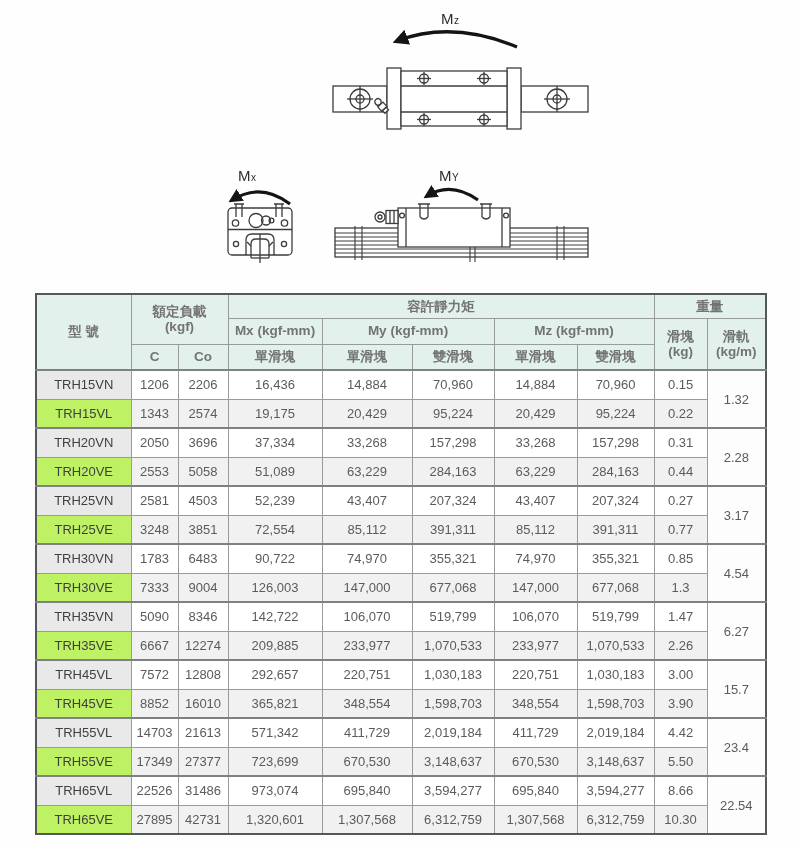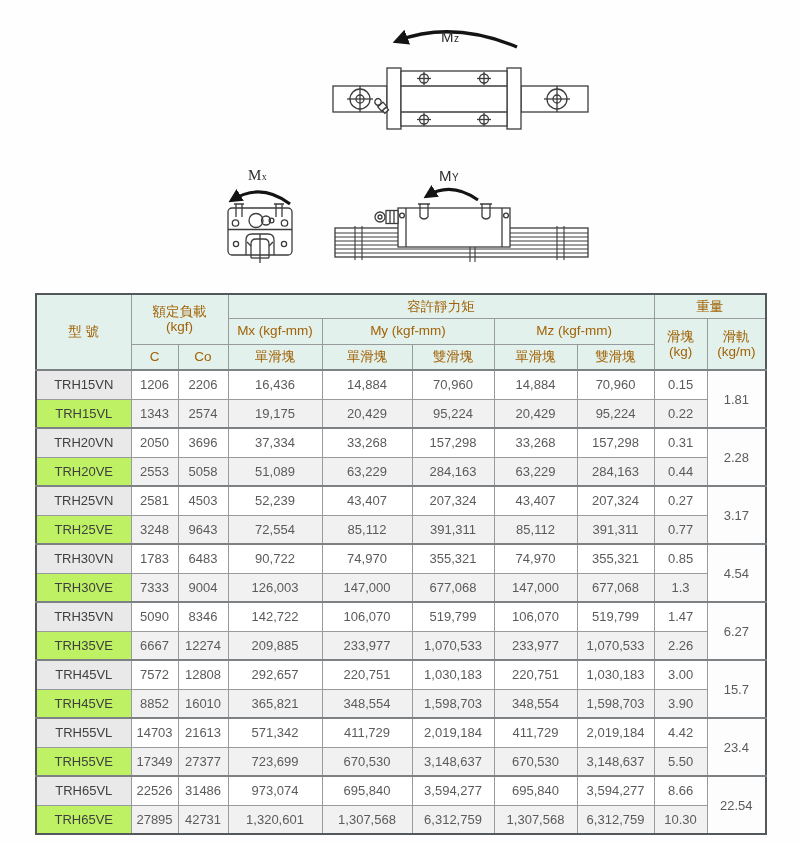--- a/index.html
+++ b/index.html
@@ -6,21 +6,21 @@
   .page{position:relative;width:800px;height:842px;background:#fefefe;
         font-family:"Liberation Sans","DejaVu Sans",sans-serif;overflow:hidden;}
   .diagrams{position:absolute;left:0;top:0;}
   .mlabel{position:absolute;color:#2d2d2d;font-size:15px;font-weight:500;letter-spacing:.5px;}
   .mlabel .msub{font-size:10px;font-weight:500;}
 
   .spec-table{position:absolute;left:35px;top:293px;width:730px;
               border-collapse:collapse;table-layout:fixed;border:2px solid #55585a;}
   .spec-table th,.spec-table td{border:1px solid #989b9e;text-align:center;
               vertical-align:middle;padding:0;overflow:hidden;white-space:nowrap;}
-  .spec-table thead th{background:#e2f1eb;color:#a16207;font-weight:400;
+  .spec-table thead th{background:#e2f1eb;color:#737373;font-weight:700;
               font-size:13.5px;line-height:1.12;}
   .spec-table thead{border-bottom:2px solid #55585a;}
   .hrow-a{height:24px;} .hrow-b{height:26px;} .hrow-c{height:26px;}
   .big{font-size:14px;}
   .spec-table tbody tr{height:29px;}
   .spec-table tbody td{font-size:13px;color:#5b5b5b;background:#fff;}
   .spec-table td.model{background:#e9e9e9;color:#3f3f3f;}
   .spec-table tr.alt td{background:#f1f1f1;border-top:1px solid #c7c9cb;}
   .spec-table tr.alt td.model{background:#bef264;}
   .spec-table tr.group-start td{border-top:2px solid #7d8184;}
@@ -112,24 +112,24 @@
       <g>
         <circle cx="380" cy="217" r="5" fill="#fff"></circle>
           <circle cx="380" cy="217" r="2"></circle>
         <rect x="386" y="210.5" width="12" height="13" fill="#fff"></rect>
         <line x1="390" y1="211" x2="390" y2="223"></line>
           <line x1="394" y1="211" x2="394" y2="223"></line>
       </g>
     </g>
   </svg>
 
-  <div class="mlabel" style="left:441px;top:28px;">
+  <div class="mlabel" style="left:441px;top:10px;">
     <span>M</span><span class="msub">z</span>
   </div>
-  <div class="mlabel" style="left:248px;top:167px;font-family:Liberation Serif, serif;">
+  <div class="mlabel" style="left:238px;top:167px;">
     <span>M</span><span class="msub">x</span>
   </div>
   <div class="mlabel" style="left:439px;top:167px;">
     <span>M</span><span class="msub">Y</span>
   </div>
 
   <table class="spec-table">
     <colgroup>
       <col style="width:95px">
         <col style="width:47px">
@@ -179,21 +179,21 @@
         <tr class="group-start">
           <td class="model">TRH15VN</td>
           <td>1206</td>
           <td>2206</td>
           <td>16,436</td>
           <td>14,884</td>
           <td>70,960</td>
           <td>14,884</td>
           <td>70,960</td>
           <td>0.15</td>
-          <td class="rail" rowspan="2">1.81</td>
+          <td class="rail" rowspan="2">1.32</td>
         </tr>
         <tr class="alt">
           <td class="model">TRH15VL</td>
           <td>1343</td>
           <td>2574</td>
           <td>19,175</td>
           <td>20,429</td>
           <td>95,224</td>
           <td>20,429</td>
           <td>95,224</td>
@@ -230,21 +230,21 @@
           <td>43,407</td>
           <td>207,324</td>
           <td>43,407</td>
           <td>207,324</td>
           <td>0.27</td>
           <td class="rail" rowspan="2">3.17</td>
         </tr>
         <tr class="alt">
           <td class="model">TRH25VE</td>
           <td>3248</td>
-          <td>9643</td>
+          <td>3851</td>
           <td>72,554</td>
           <td>85,112</td>
           <td>391,311</td>
           <td>85,112</td>
           <td>391,311</td>
           <td>0.77</td>
         </tr>
         <tr class="group-start">
           <td class="model">TRH30VN</td>
           <td>1783</td>

